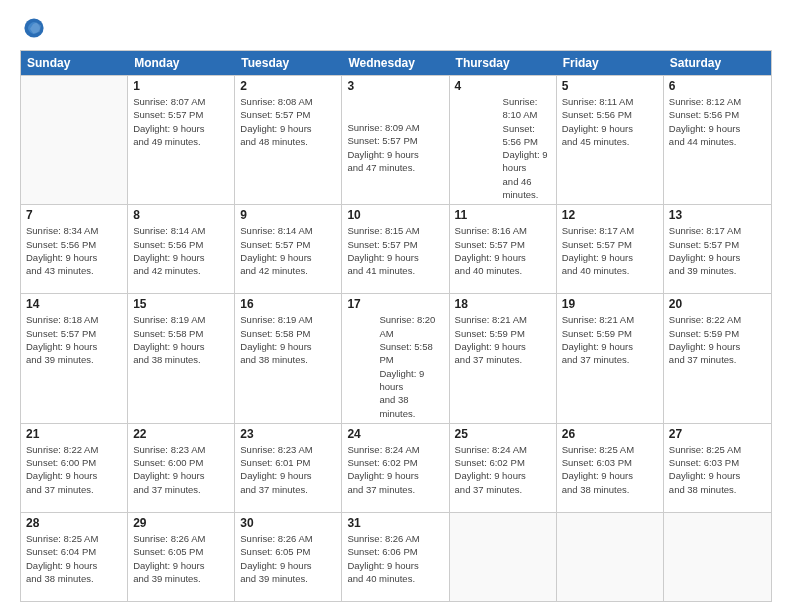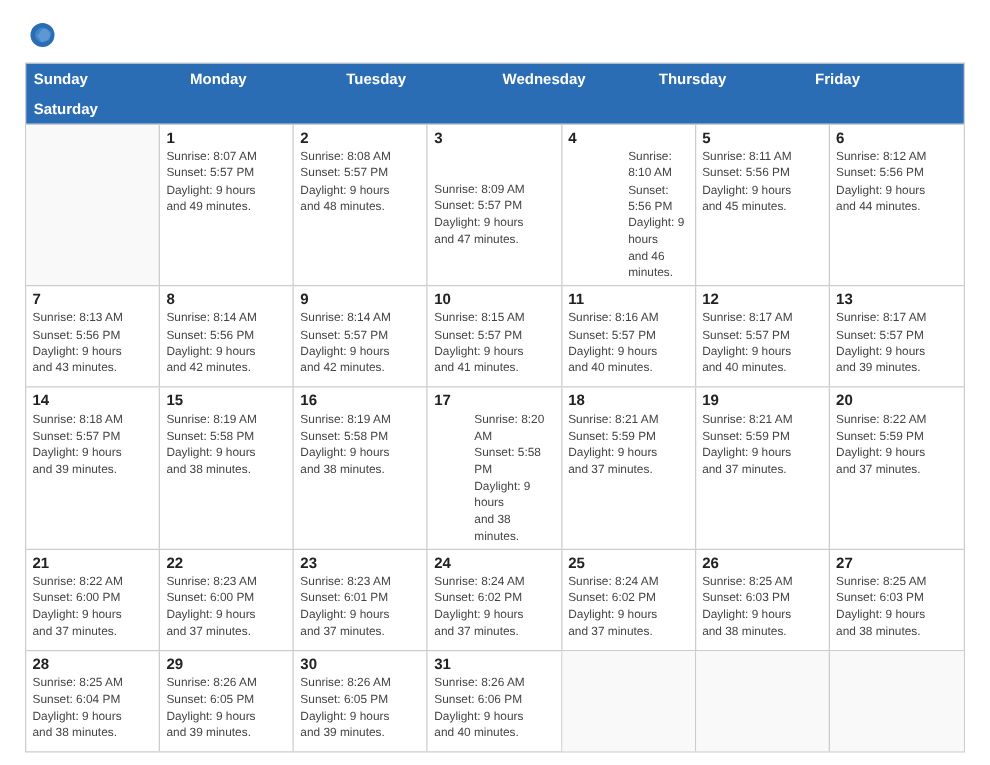--- a/index.html
+++ b/index.html
@@ -56,21 +56,21 @@
       color: #555;
     }
     .calendar {
       flex: 1;
       display: flex;
       flex-direction: column;
       border: 1px solid #ccc;
     }
     .cal-header-row {
       display: grid;
-      grid-template-columns: repeat(6, 1fr);
+      grid-template-columns: repeat(7, 1fr);
       background: #2a6db5;
     }
     .cal-header-cell {
       color: #fff;
       font-size: 12px;
       font-weight: bold;
       padding: 5px 6px;
       text-align: left;
     }
     .cal-body {
@@ -184,21 +184,21 @@
             <div class="day-number">6</div>
             <div class="day-info" style="white-space: pre-line;">Sunrise: 8:12 AM
 Sunset: 5:56 PM
 Daylight: 9 hours
 and 44 minutes.</div>
           </div>
         </div>
         <div class="cal-week">
           <div class="cal-cell">
             <div class="day-number">7</div>
-            <div class="day-info" style="white-space: pre-line;">Sunrise: 8:13 AM
+            <div class="day-info" style="white-space: pre-line;">Sunrise: 8:34 AM
 Sunset: 5:56 PM
 Daylight: 9 hours
 and 43 minutes.</div>
           </div>
           <div class="cal-cell">
             <div class="day-number">8</div>
             <div class="day-info" style="white-space: pre-line;">Sunrise: 8:14 AM
 Sunset: 5:56 PM
 Daylight: 9 hours
 and 42 minutes.</div>

